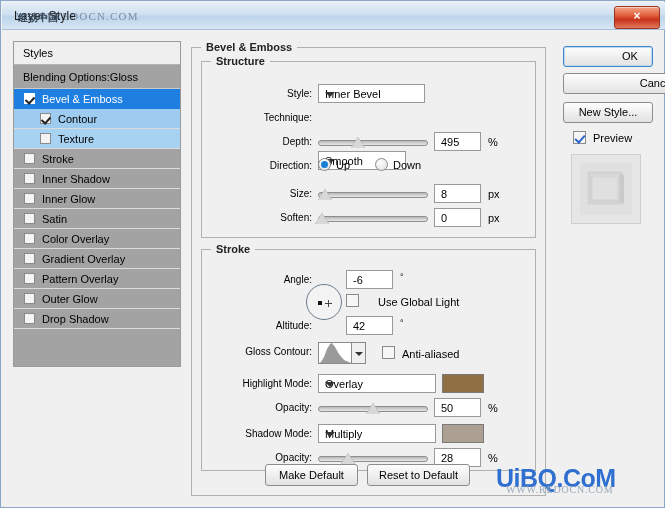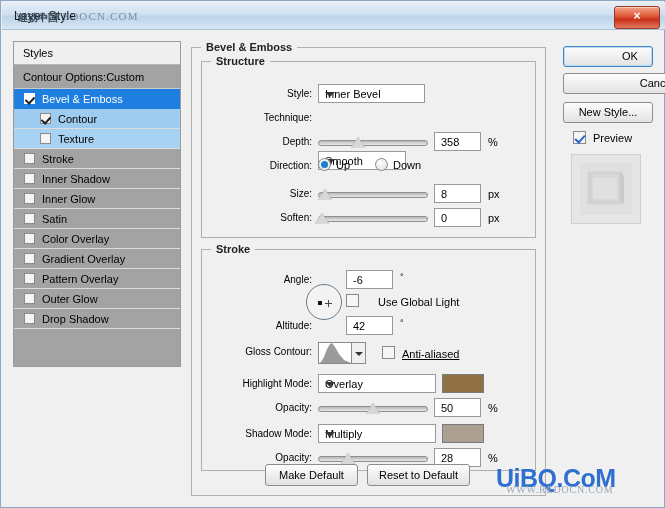--- a/index.html
+++ b/index.html
@@ -223,21 +223,21 @@
     <div class="close-btn">
       <span>×</span>
     </div>
   </div>
 
   <div class="styles-panel">
     <div class="styles-header">
       <span>Styles</span>
     </div>
     <div class="blending-row">
-      <span>Contour Options:Custom</span>
+      <span>Blending Options:Gloss</span>
     </div>
     <div class="fx-list">
 
       <div class="fx-item sel">
         <span class="fx-cb on"></span>
         <span class="fx-label">Bevel &amp; Emboss</span>
       </div>
 
       <div class="fx-item sub">
         <span class="fx-cb on"></span>
@@ -317,21 +317,21 @@
         <span>Smooth</span>
         <span class="arrow"></span>
       </div>
 
       <div class="row-label" style="left:20px;top:74px;width:90px;">Depth:</div>
       <div class="slider" style="left:116px;top:74px;width:110px;">
         <div class="track"></div>
         <div class="thumb" style="left:33px;"></div>
       </div>
       <div class="numbox" style="left:232px;top:70px;width:47px;">
-        <span>358</span>
+        <span>495</span>
       </div>
       <div class="unit" style="left:286px;top:74px;">%</div>
 
       <div class="row-label" style="left:20px;top:98px;width:90px;">Direction:</div>
       <div style="position:absolute;left:116px;top:96px;">
         <span class="radio on" style="left:0;top:0;"></span>
         <span class="radio-label" style="left:18px;top:1px;">Up</span>
         <span class="radio" style="left:57px;top:0;"></span>
         <span class="radio-label" style="left:75px;top:1px;">Down</span>
       </div>
@@ -382,21 +382,21 @@
 
       <div class="row-label" style="left:0px;top:96px;width:110px;">Gloss Contour:</div>
       <div class="contour-box" style="left:116px;top:92px;">
         <svg width="32" height="20" viewBox="0 0 32 20">
           <path d="M0,20 L2,19 L5,14 L8,6 L11,1 L13,0 L16,4 L20,11 L25,17 L32,20 Z" fill="#9a9a9a"></path>
         </svg>
       </div>
       <div class="contour-arrow" style="left:150px;top:92px;"></div>
 
       <span class="checkbox" style="left:180px;top:96px;"></span>
-      <span class="cb-label" style="left:200px;top:98px;text-decoration:underline;">Anti-aliased</span>
+      <span class="cb-label" style="left:200px;top:98px;">Anti-aliased</span>
 
       <div class="row-label" style="left:0px;top:128px;width:110px;">Highlight Mode:</div>
       <div class="select" style="left:116px;top:124px;width:118px;">
         <span>Overlay</span>
         <span class="arrow"></span>
       </div>
       <div class="swatch" style="left:240px;top:124px;background:#8e7044;"></div>
 
       <div class="row-label" style="left:20px;top:152px;width:90px;">Opacity:</div>
       <div class="slider" style="left:116px;top:152px;width:110px;">

